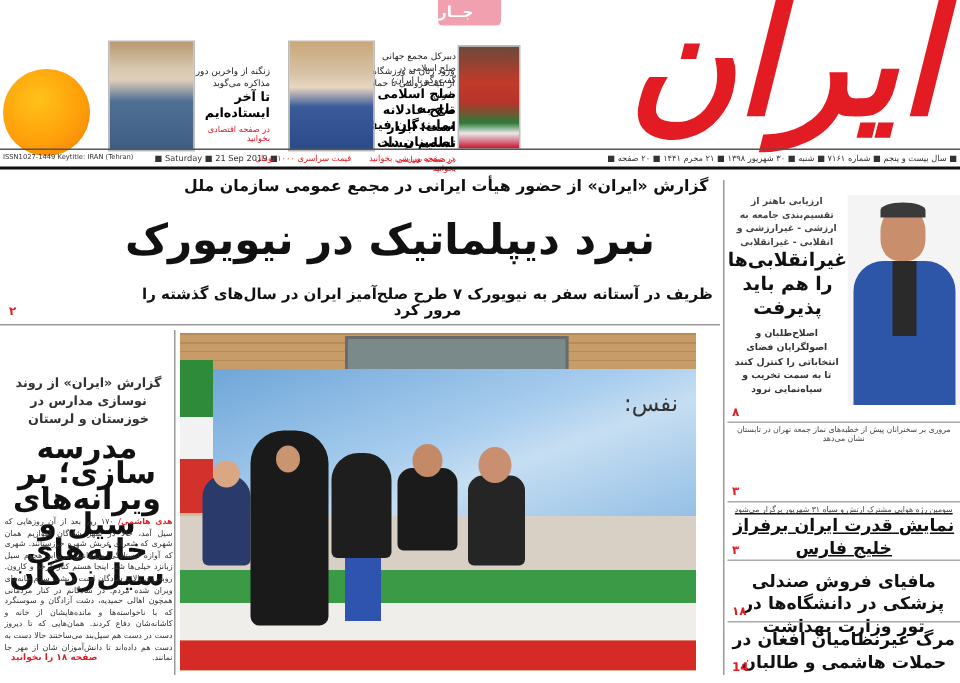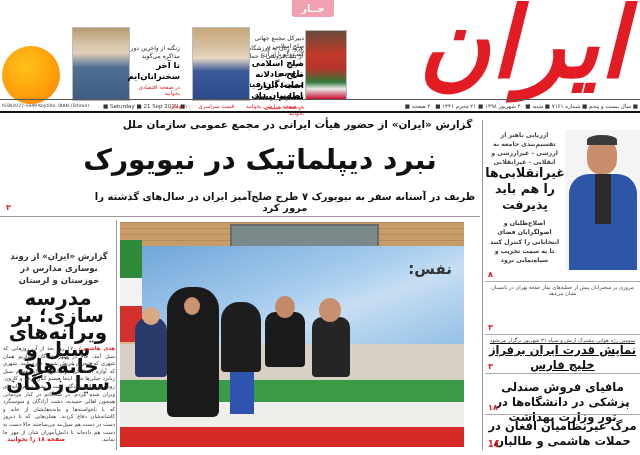--- a/index.html
+++ b/index.html
@@ -9,21 +9,21 @@
   .rtl { direction:rtl; text-align:right; }
   .ctr { text-align:center; direction:rtl; }
 
   
   .logo-sun { left:2px; top:46px; width:58px; height:58px; border-radius:50%;
     background:radial-gradient(circle at 40% 35%, #ffc21a 0%, #ffa00a 55%, #f27d05 100%); }
   .logo { left:405px; top:-10px; width:235px; height:105px; color:#e31b23;
     font-family:"DejaVu Serif", serif; font-size:98px; font-weight:bold; font-style:italic;
     text-align:center; line-height:105px; direction:rtl; letter-spacing:-4px; }
   .jaar { left:292px; top:0; width:42px; height:17px; background:#f1a0b0; color:#fff;
-    font-size:10px; font-weight:bold; text-align:center; line-height:17px; border-radius:0 0 3px 3px; }
+    font-size:10px; font-weight:bold; line-height:17px; border-radius:0 0 3px 3px; }
 
   .teaser-photo { border:1px solid #bbb; }
   .teaser-text { font-size:6px; line-height:8px; color:#222; }
   .teaser-head { font-size:8.5px; font-weight:bold; line-height:11px; color:#000; }
   .teaser-link { font-size:5.5px; color:#e31b23; margin-top:2px; }
 
   .dateline { left:0; top:101px; width:640px; height:10px; font-size:5.5px; line-height:10px; color:#333; }
   .rule-thin { left:0; top:99px; width:640px; height:1px; background:#555; }
   .rule-thick { left:0; top:111px; width:640px; height:2px; background:#111; }
 
@@ -111,21 +111,21 @@
 
 <div class="abs rtl" style="left:250px;top:34px;width:54px;">
   <div class="teaser-text">دبیرکل مجمع جهانی صلح اسلامی در گفت‌وگو با ایران:</div>
   <div class="teaser-head">صلح اسلامی صلح عادلانه است؛ ابزار تسلیم نیست</div>
   <div class="teaser-link">در صفحه سیاسی بخوانید</div>
 </div>
 
 <div class="abs teaser-photo" style="left:72px;top:27px;width:56px;height:72px;background:linear-gradient(180deg,#b89a70 0%,#d8c8b0 25%,#e0cfb8 35%,#4f6f95 55%,#3d5d82 100%);"></div>
 <div class="abs rtl" style="left:130px;top:44px;width:50px;">
   <div class="teaser-text">زنگنه از واخرین دور مذاکره می‌گوید</div>
-  <div class="teaser-head">تا آخر سخنرانان‌ایم</div>
+  <div class="teaser-head">تا آخر ایستاده‌ایم</div>
   <div class="teaser-link">در صفحه اقتصادی بخوانید</div>
 </div>
 
 <div class="abs rule-thin"></div>
 <div class="abs dateline">
   <span class="abs" style="left:2px;top:0;font-size:4.5px;">ISSN1027-1449 Keytitle: IRAN (Tehran)</span>
   <span class="abs" style="left:103px;top:0;">■ Saturday ■ 21 Sep 2019 ■</span>
   <span class="abs" style="left:170px;top:0;color:#e31b23;direction:rtl;">قیمت سراسری ۱۰۰۰ تومان</span>
   <span class="abs" style="left:255px;top:0;width:383px;direction:rtl;text-align:right;white-space:nowrap;">■ سال بیست و پنجم ■ شماره ۷۱۶۱ ■ شنبه ■ ۳۰ شهریور ۱۳۹۸ ■ ۲۱ محرم ۱۴۴۱ ■ ۲۰ صفحه ■</span>
 </div>
@@ -141,21 +141,21 @@
 
   <div class="abs" style="left:0;top:0;width:344px;height:30px;background:repeating-linear-gradient(0deg,#c79c68 0 5px,#b88a58 5px 6px);"></div>
 
   <div class="abs" style="left:110px;top:2px;width:145px;height:22px;background:#7a8a8a;border:2px solid #6a6a6a;"></div>
 
   <div class="abs" style="left:0;top:18px;width:22px;height:38px;background:#2e8b3a;"></div>
   <div class="abs" style="left:0;top:56px;width:22px;height:28px;background:#f2f2f2;"></div>
   <div class="abs" style="left:0;top:84px;width:22px;height:36px;background:#d3312c;"></div>
 
   <div class="abs" style="left:22px;top:24px;width:322px;height:110px;background:linear-gradient(160deg,#6fa6d8 0%,#a8cdee 45%,#c6def2 60%,#8dbbe4 100%);"></div>
-  <div class="abs rtl" style="left:260px;top:38px;width:72px;font-size:15px;color:#333;font-weight:bold;">نفس:</div>
+  <div class="abs rtl" style="left:260px;top:38px;width:72px;font-size:15px;color:#333;font-weight:normal;">نفس:</div>
 
   <div class="abs" style="left:0;top:122px;width:344px;height:38px;background:#d8d0c4;"></div>
   <div class="abs" style="left:0;top:158px;width:344px;height:22px;background:#3a9a45;"></div>
   <div class="abs" style="left:0;top:180px;width:344px;height:25px;background:#f0eeea;"></div>
   <div class="abs" style="left:0;top:205px;width:344px;height:20px;background:#d52a26;"></div>
 
   <div class="abs" style="left:15px;top:95px;width:32px;height:60px;background:#2a3a6a;border-radius:14px 14px 4px 4px;"></div>
   <div class="abs" style="left:22px;top:85px;width:18px;height:18px;background:#d9a882;border-radius:50%;"></div>
   <div class="abs" style="left:47px;top:65px;width:52px;height:130px;background:#1a1a1a;border-radius:22px 22px 6px 6px;"></div>
   <div class="abs" style="left:64px;top:75px;width:16px;height:18px;background:#c99470;border-radius:50%;"></div>

